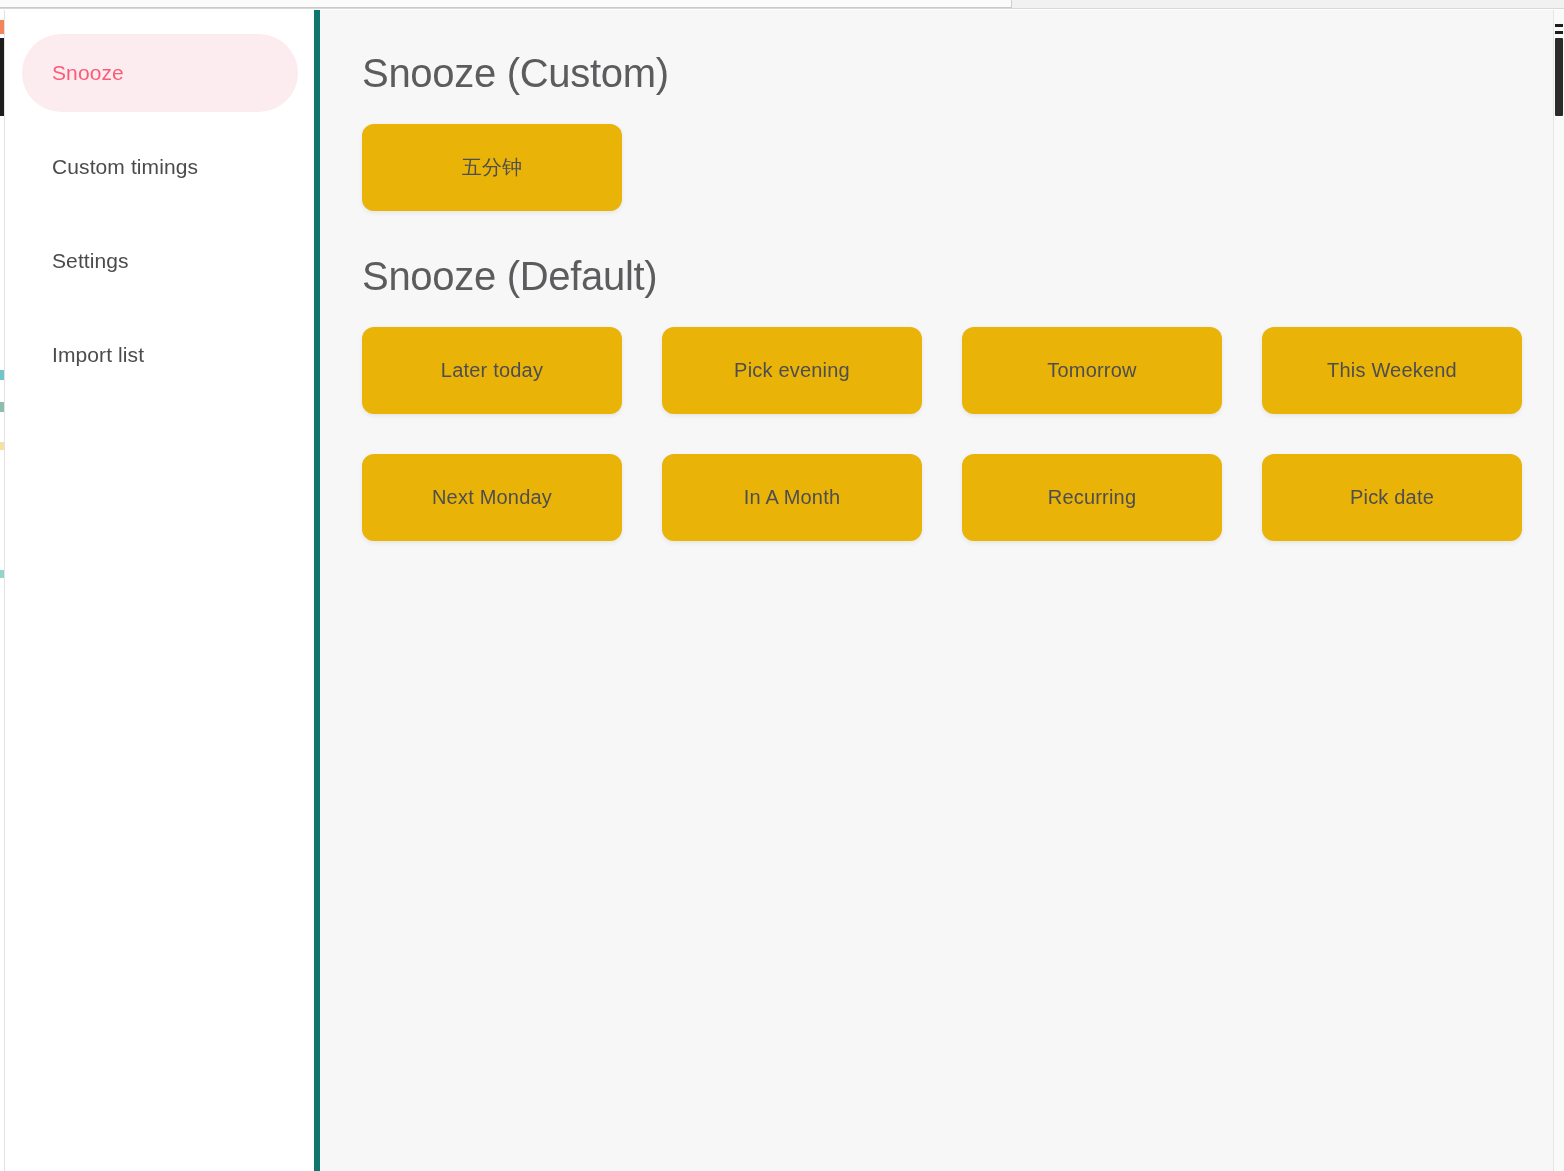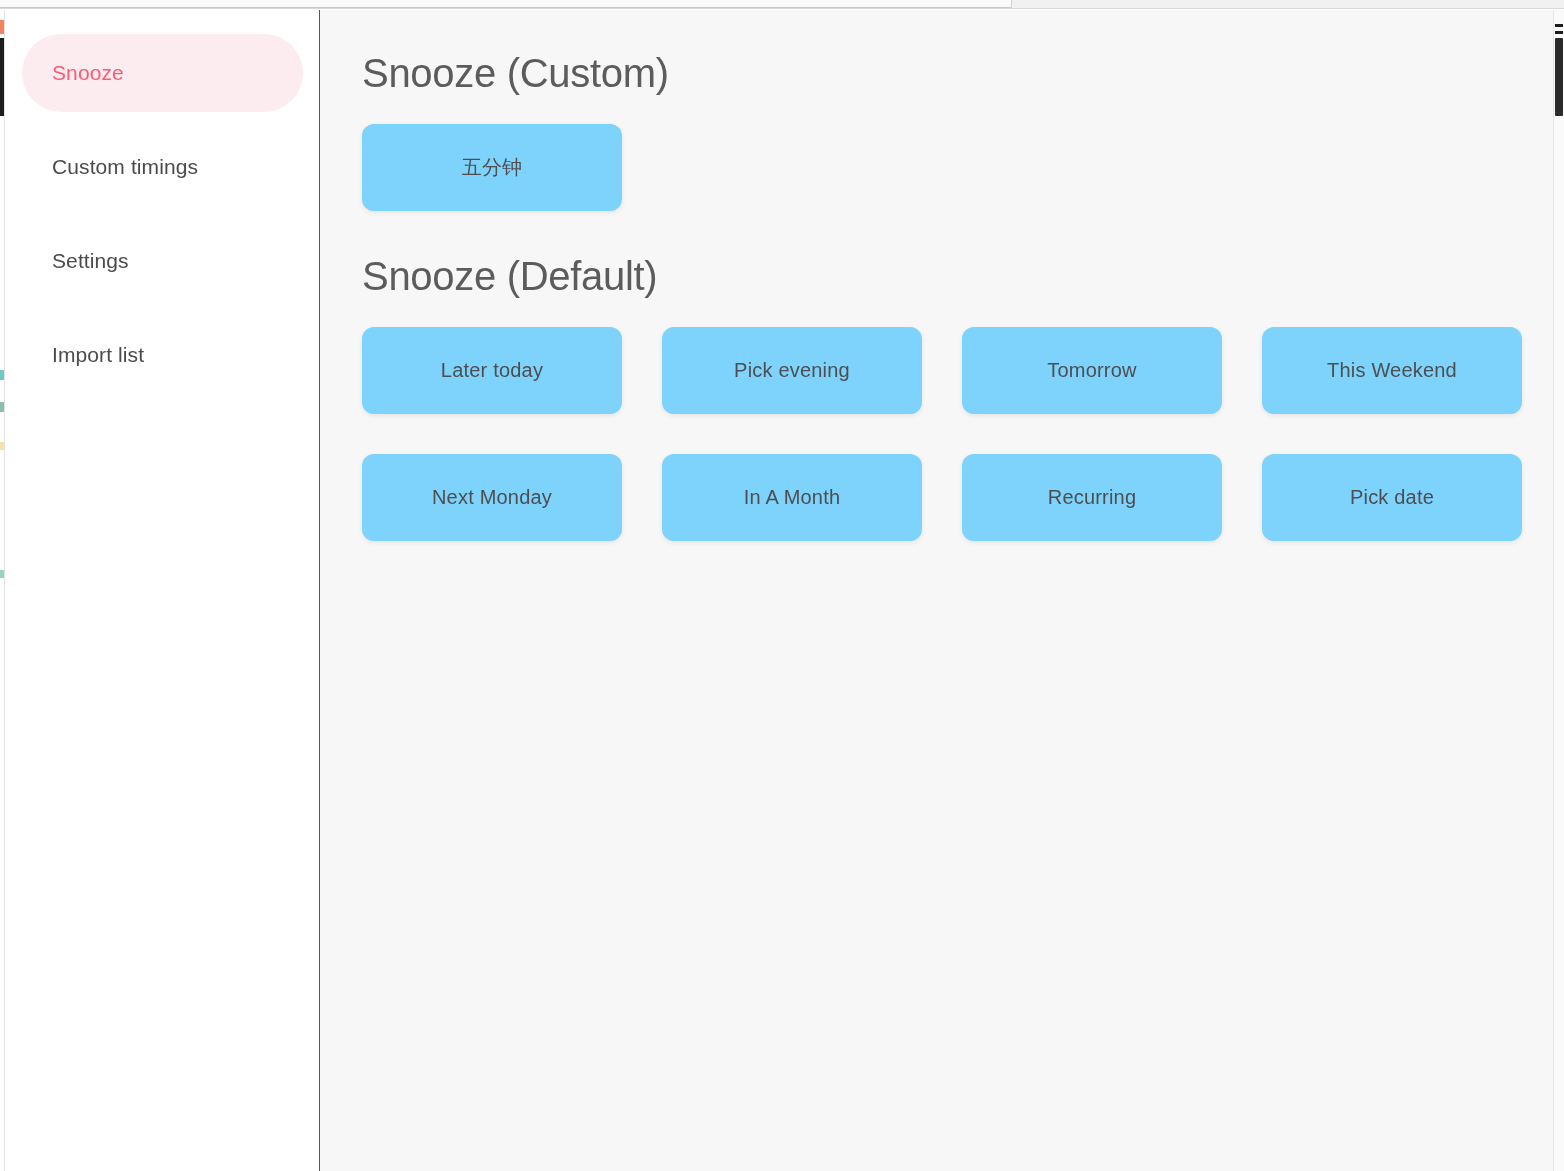--- a/index.html
+++ b/index.html
@@ -76,21 +76,21 @@
     height: 1161px;
     display: flex;
     background: #ffffff;
   }
 
   
   .sidebar {
     width: 314px;
     flex: 0 0 314px;
     background: #ffffff;
-    border-right: 1px solid #0f766e;
+    border-right: 6px solid #0f766e;
     box-sizing: border-box;
     padding-top: 24px;
   }
   .sidebar-list {
     list-style: none;
     margin: 0;
     padding: 0;
   }
   .sidebar-item {
     height: 78px;
@@ -135,21 +135,21 @@
     grid-template-columns: repeat(4, 260px);
     gap: 40px 40px;
     width: 1180px;
   }
   .card-grid.single {
     grid-template-columns: 260px;
   }
 
   .snooze-card {
     height: 87px;
-    background: #7dd3fc;
+    background: #eab308;
     border-radius: 12px;
     box-shadow: 0 2px 5px rgba(0,0,0,0.07), 0 0 1px rgba(0,0,0,0.05);
     display: flex;
     align-items: center;
     justify-content: center;
     font-size: 20px;
     color: #4e4e50;
     cursor: pointer;
     user-select: none;
     letter-spacing: .2px;

